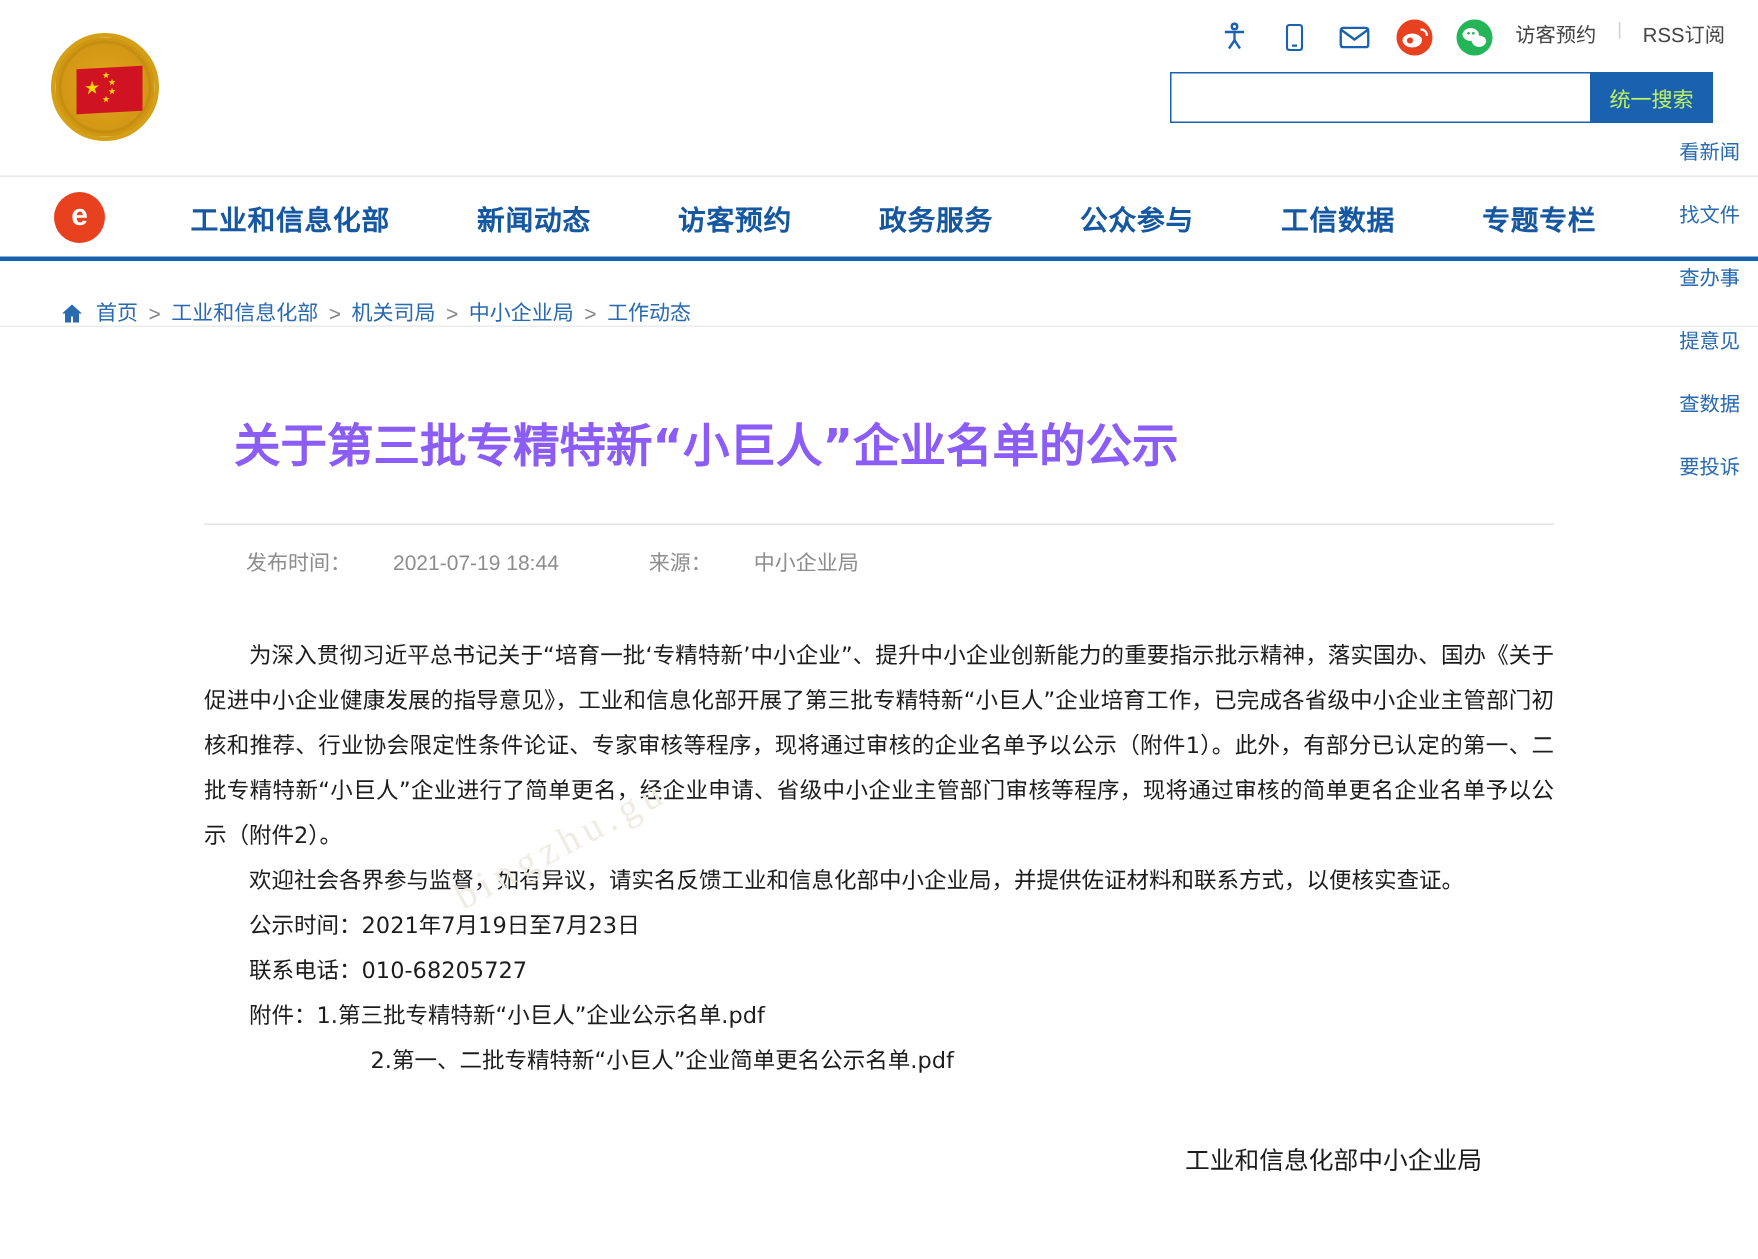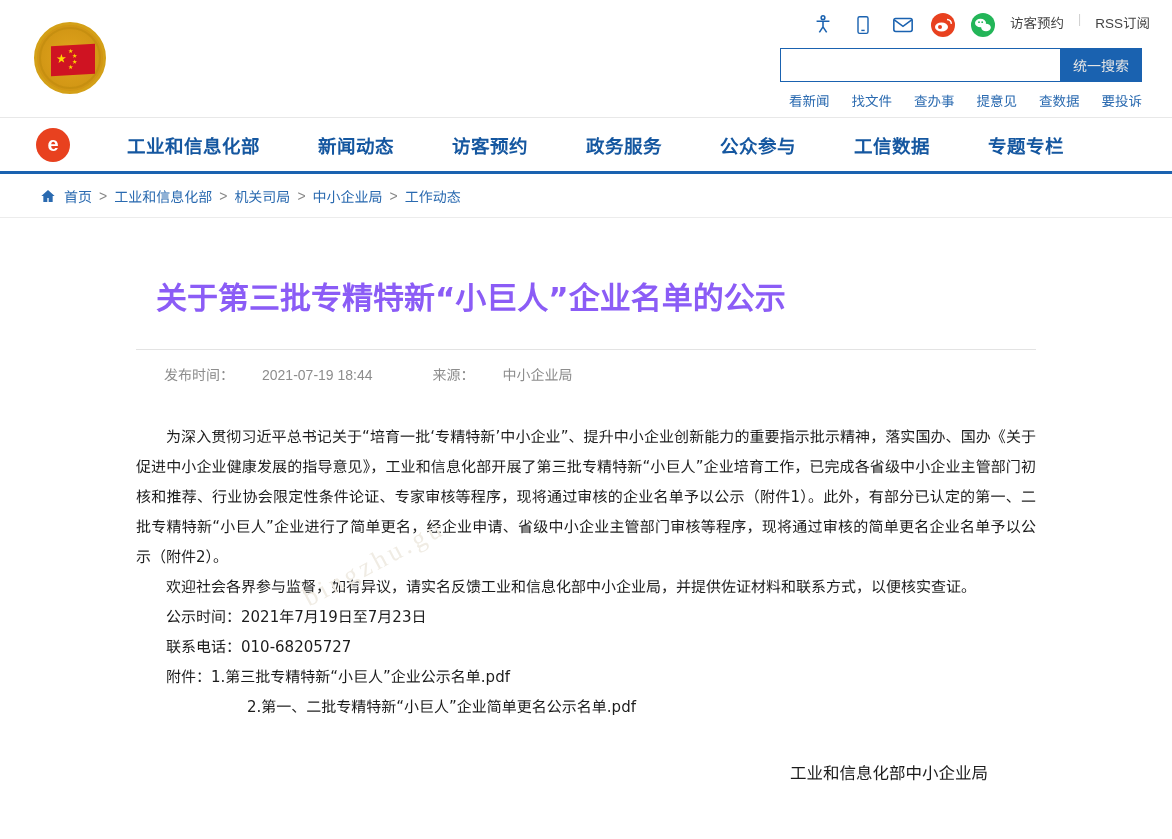--- a/index.html
+++ b/index.html
@@ -97,30 +97,30 @@
     width: 280px; height: 34px;
     border: 1px solid #1a62b0;
     border-right: none;
     padding: 0 10px;
     font-size: 13px;
     outline: none;
   }
   .search-btn {
     width: 82px; height: 34px;
     background: #1a62b0;
-    color: #e5e5e5;
+    color: #bef264;
     border: none;
     font-size: 14px;
     cursor: pointer;
     font-family: "Liberation Sans", sans-serif;
   }
   .quicklinks {
     position: absolute;
-    right: 30px; top: 90px;
-    display: flex; gap: 22px;
+    right: 12px; top: 90px;
+    display: flex; gap: 22px; flex-direction: column;
   }
   .quicklinks a {
     font-size: 13.5px; color: #2a6ab0; text-decoration: none;
   }
 
   
   .nav-bar {
     height: 56px;
     border-bottom: 3px solid #1a62b0;
     display: flex;
@@ -150,21 +150,21 @@
     text-decoration: none;
     padding: 0 29px;
     white-space: nowrap;
     letter-spacing: .5px;
   }
 
   
   .crumb-bar {
     height: 44px;
     border-bottom: 1px solid #ececec;
-    display: flex; align-items: center;
+    display: flex; align-items: flex-end;
     padding-left: 40px;
     font-size: 14px;
     color: #555;
   }
   .home-icon { margin-right: 8px; display:flex; align-items:center; }
   .crumb-bar a { color: #2a6ab0; text-decoration: none; }
   .crumb-bar .sep { margin: 0 7px; color: #888; }
   .crumb-bar .cur { color: #2a6ab0; }
 
   

